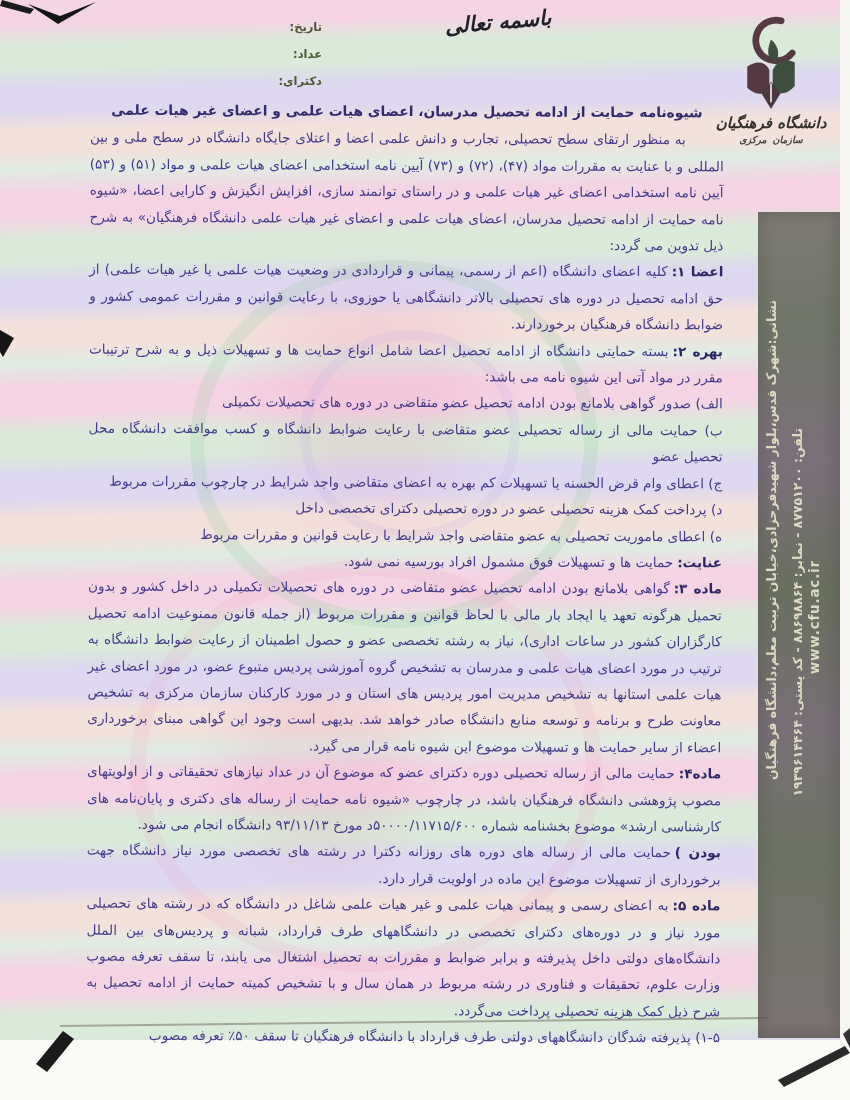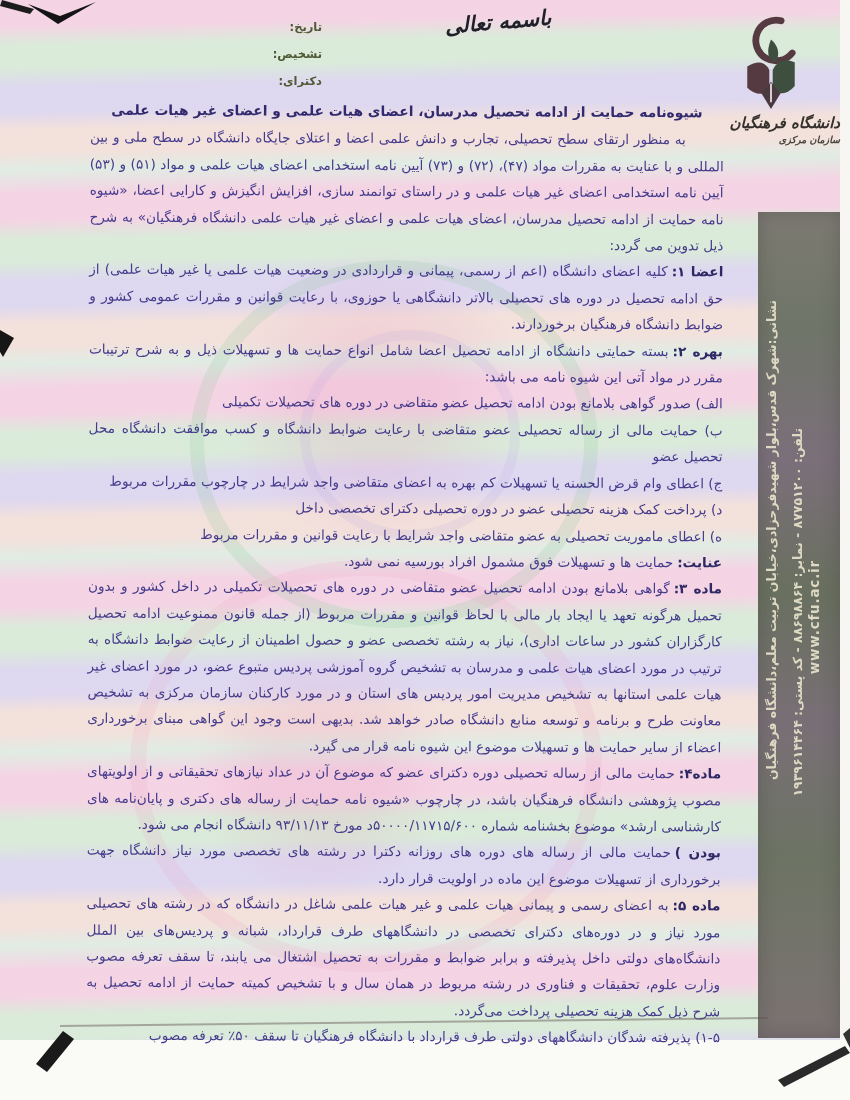--- a/index.html
+++ b/index.html
@@ -29,24 +29,24 @@
   .edge-right{position:absolute;left:840px;top:0;width:10px;height:1040px;background:#f7f6f2;}
 
   
   .fields{position:absolute;left:262px;top:20px;width:60px;direction:rtl;}
   .field-row{height:27px;text-align:right;font-size:11.5px;font-weight:bold;color:#4f5a35;}
   .besmele{
     position:absolute;left:398px;top:10px;width:200px;text-align:center;
     font-size:21px;font-weight:bold;font-style:italic;color:#20202a;
     transform:rotate(-5deg);direction:rtl;
   }
-  .logo{position:absolute;left:702px;top:14px;width:138px;text-align:right;direction:rtl;}
+  .logo{position:absolute;left:702px;top:14px;width:138px;text-align:center;direction:rtl;}
   .logo svg{display:block;margin:0 auto;}
   .logo-name{font-size:15px;font-weight:bold;font-style:italic;color:#35302c;line-height:1.2;}
-  .logo-org{font-size:9.5px;font-weight:bold;font-style:italic;color:#45403a;margin-top:2px;}
+  .logo-org{font-size:9.5px;font-weight:bold;font-style:italic;color:#45403a;margin-top:2px;font-family:Liberation Mono, monospace;}
 
   
   .doc{
     position:absolute;left:88px;top:98px;width:634px;
     direction:rtl;text-align:justify;
     color:#453b8c;font-size:13.6px;line-height:26.4px;
     transform:rotate(0.25deg);
   }
   .doc p{margin:0;}
   .doc .title{
@@ -78,21 +78,21 @@
 
 <div class="paper">
   <div class="ring r1"></div>
   <div class="ring r2"></div>
   <div class="ring r3"></div>
   <div class="edge-right"></div>
 </div>
 
 <div class="fields">
   <div class="field-row">تاریخ:</div>
-  <div class="field-row">تشخیص:</div>
+  <div class="field-row">عداد:</div>
   <div class="field-row">دکترای:</div>
 </div>
 
 <div class="besmele">باسمه تعالی</div>
 
 <div class="logo">
   <svg width="86" height="100" viewBox="0 0 100 118">
     <path d="M62 8 a24 24 0 1 0 13 38" fill="none" stroke="#553a41" stroke-width="8" stroke-linecap="round"></path>
     <path d="M50 30 q13 11 6 27 q-15 -5 -6 -27 Z" fill="#3e4f40"></path>
     <path d="M22 62 Q40 51 48 66 L48 92 Q33 98 22 87 Z" fill="#553a41"></path>

